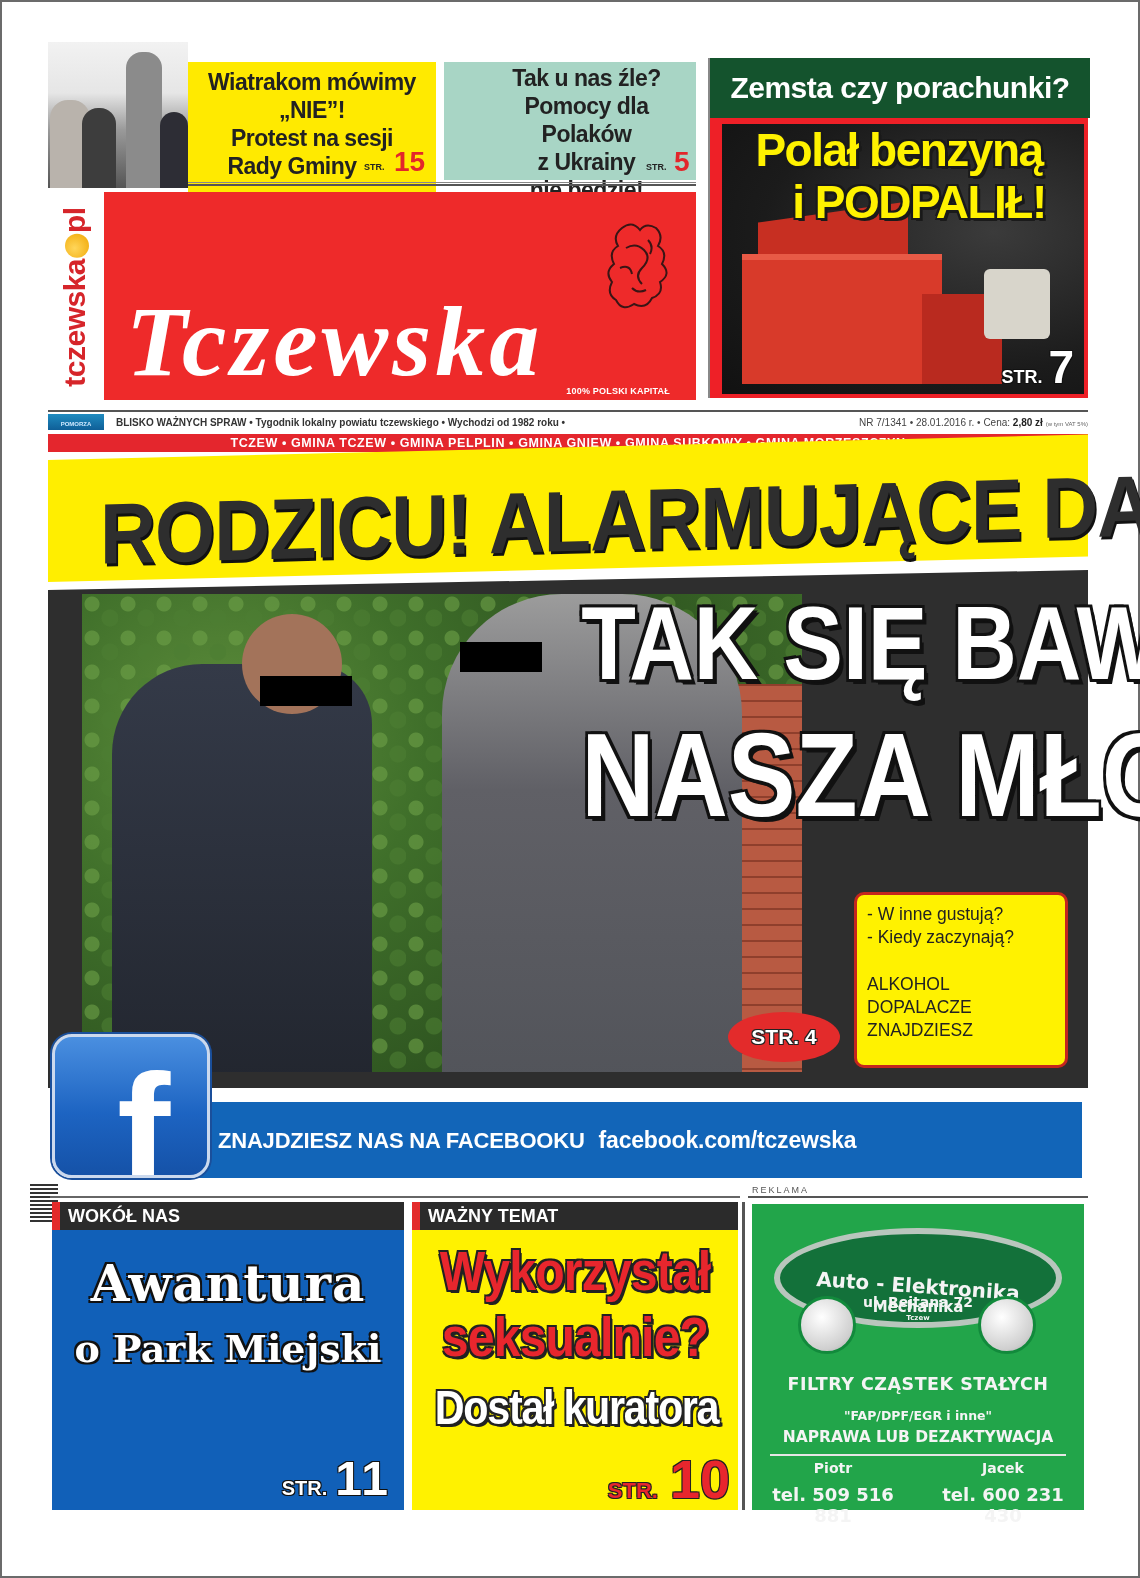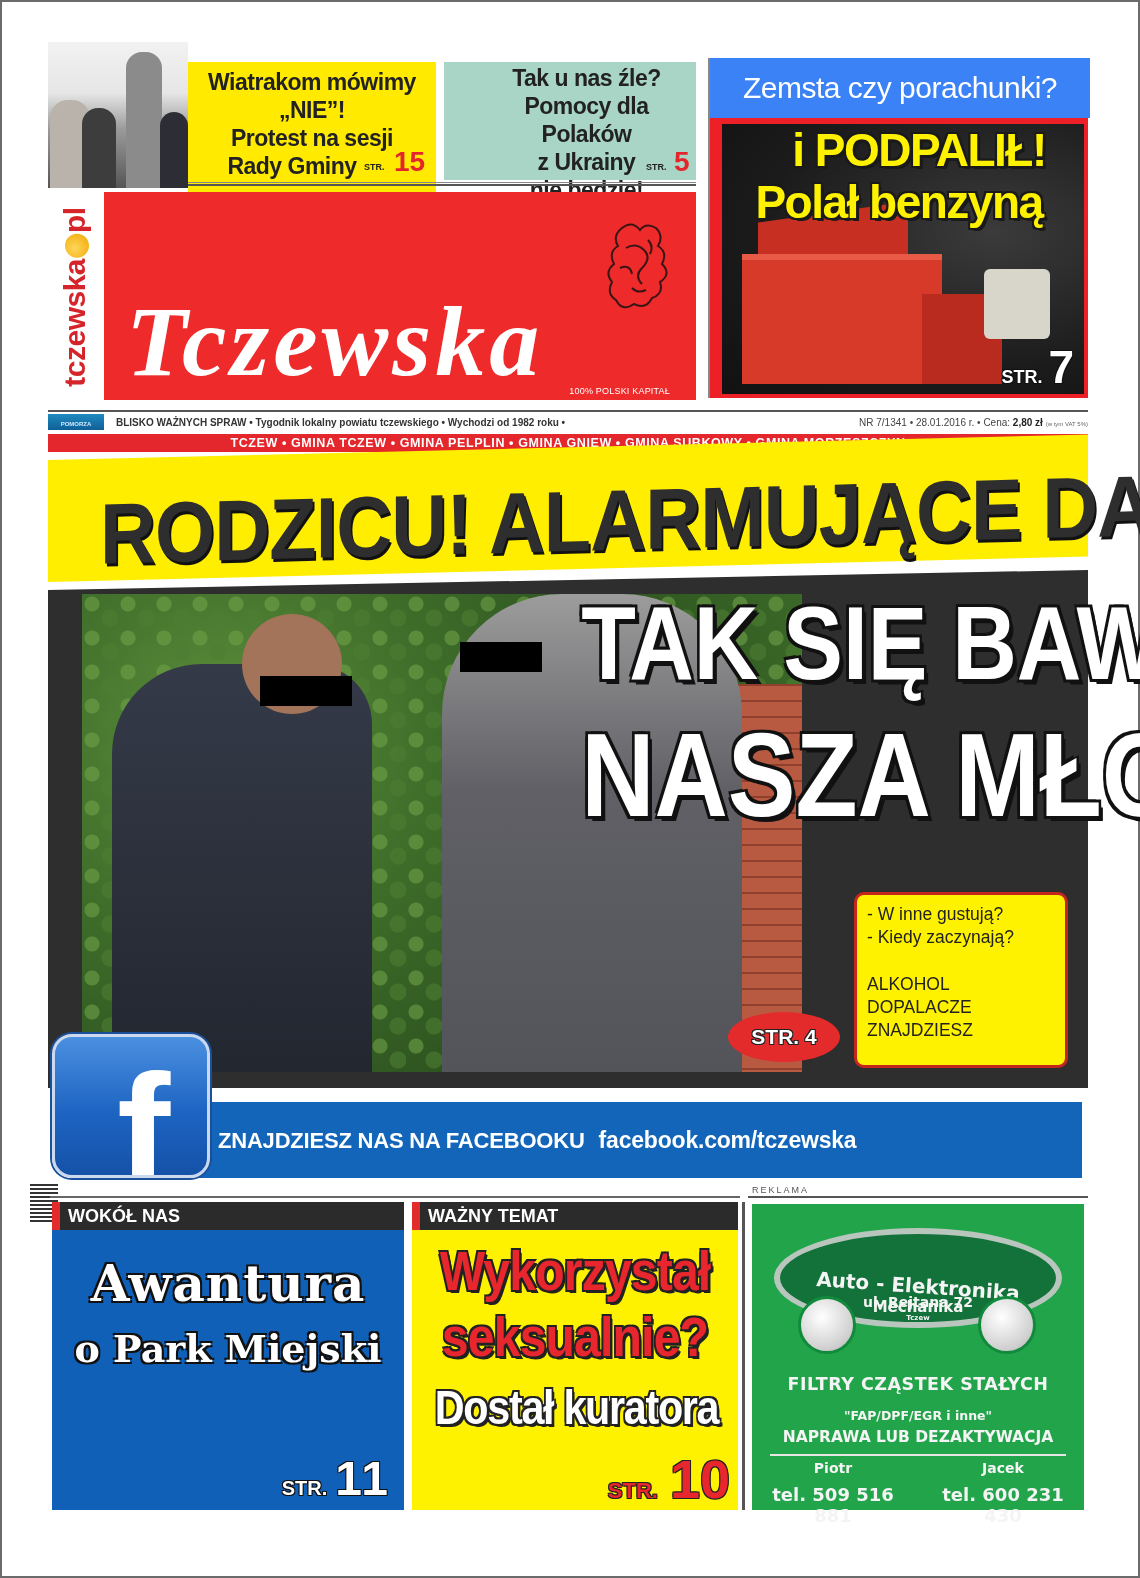--- a/index.html
+++ b/index.html
@@ -19,40 +19,40 @@
   .teaser-green { left: 444px; top: 62px; width: 252px; height: 118px; background: #a8d5c5; }
   .teaser-text { position:absolute; left:0; right:0; text-align:center; font-family:"Liberation Sans Narrow","Liberation Sans",sans-serif; font-weight:bold; color:#222; font-size:23px; line-height:28px; letter-spacing:-0.5px; }
   .teaser-yellow .teaser-text { top: 6px; }
   .teaser-green .teaser-text { top: 2px; margin-left: 33px; }
   .str-small { position:absolute; font-weight:bold; font-size:9px; color:#222; }
   .str-num { position:absolute; font-weight:bold; color:#e3262b; font-size:28px; line-height:28px; }
   .teaser-underline { left: 188px; top: 182px; width: 508px; height: 4px; border-top: 1px solid #888; border-bottom: 2px solid #555; }
 
   
   .fire-box { left: 708px; top: 58px; width: 380px; height: 340px; background: #ee2027; border-left: 2px solid #888; }
-  .fire-kicker { position:absolute; left:0; top:0; width:380px; height:60px; background:#3b82f6; color:#fff; font-weight:normal; font-size:30px; line-height:60px; text-align:center; letter-spacing:-0.5px; }
+  .fire-kicker { position:absolute; left:0; top:0; width:380px; height:60px; background:#14532d; color:#fff; font-weight:bold; font-size:30px; line-height:60px; text-align:center; letter-spacing:-0.5px; }
   .fire-photo { position:absolute; left:12px; top:66px; width:362px; height:270px; background: radial-gradient(ellipse at 75% 40%, #3b3b3b 0%, #1b1b1b 60%, #111 100%); overflow:hidden; }
   .truck-body { position:absolute; left:20px; top:130px; width:200px; height:130px; background:#d83a2a; border-top:6px solid #e85a46; }
   .truck-ladder { position:absolute; left:36px; top:88px; width:150px; height:60px; background:#c72f22; transform:skewY(-8deg); }
   .truck-cab { position:absolute; left:200px; top:170px; width:80px; height:90px; background:#b92a1f; }
   .van { position:absolute; left:262px; top:145px; width:66px; height:70px; background:#d8d5cb; border-radius:6px; }
   .fire-headline { position:absolute; left:0; right:0; top:66px; text-align:center; color:#fff200; font-weight:bold; font-size:46px; line-height:52px; letter-spacing:-1.5px; text-shadow: -2px -2px 0 #1a1a1a, 2px -2px 0 #1a1a1a, -2px 2px 0 #1a1a1a, 2px 2px 0 #1a1a1a, 3px 3px 0 #1a1a1a; font-family:"Liberation Sans Narrow","Liberation Sans",sans-serif; }
   .fire-str { position:absolute; right:14px; bottom:8px; color:#fff; font-weight:bold; text-shadow: -1px -1px 0 #111, 1px -1px 0 #111, -1px 1px 0 #111, 1px 1px 0 #111; }
   .fire-str .s { font-size:18px; }
   .fire-str .n { font-size:46px; line-height:46px; margin-left:6px; }
 
   
   .side-url { left: 58px; top: 192px; width: 34px; height: 210px; }
   .side-url-text { position:absolute; left:50%; top:50%; transform: translate(-50%,-50%) rotate(-90deg); white-space:nowrap; font-weight:bold; font-size:30px; color:#d6252a; letter-spacing:-0.5px; }
   .side-url-dot { display:inline-block; width:24px; height:24px; border-radius:50%; background: radial-gradient(circle at 40% 40%, #ffd65a, #f0a500); vertical-align:middle; margin:0 1px; }
   .masthead { left: 104px; top: 192px; width: 592px; height: 208px; background: #ee2a2a; }
   .mast-gazeta { position:absolute; left:18px; top:10px; font-weight:bold; font-size:118px; line-height:110px; color:#2c2c2c; letter-spacing:-4px; font-family:"Liberation Sans", sans-serif; }
   .mast-tczewska { position:absolute; left:22px; top:100px; font-family:"Liberation Serif","DejaVu Serif",serif; font-style:italic; font-weight:bold; font-size:100px; line-height:100px; color:#ffffff; letter-spacing:4px; }
   .mast-crest { position:absolute; left:498px; top:26px; width:74px; height:100px; }
-  .mast-capital { position:absolute; right:26px; bottom:4px; color:#fff; font-weight:normal; font-size:9px; letter-spacing:0.2px; }
+  .mast-capital { position:absolute; right:26px; bottom:4px; color:#fff; font-weight:bold; font-size:9px; letter-spacing:0.2px; }
 
   
   .info-bar { left: 48px; top: 410px; width: 1040px; height: 22px; border-top: 2px solid #555; display:flex; align-items:center; }
   .pomorza-badge { width: 56px; height: 16px; background: linear-gradient(180deg,#1f8bc0,#0f5f98); color:#cfe8ff; font-size:6px; font-weight:bold; text-align:center; line-height:20px; margin-right:12px; }
   .info-left { font-size:10px; font-weight:bold; color:#333; white-space:nowrap; }
   .info-right { margin-left:auto; font-size:10px; color:#444; white-space:nowrap; }
   .info-right b { font-weight:bold; color:#222; }
   .info-right small { font-size:6px; color:#666; }
   .region-bar { left: 48px; top: 434px; width: 1040px; height: 18px; background:#e4262d; color:#fff; font-weight:bold; font-size:12.5px; line-height:18px; text-align:center; letter-spacing:0.6px; white-space:nowrap; }
 
@@ -164,22 +164,22 @@
 
 <div class="abs fire-box">
   <div class="fire-kicker">Zemsta czy porachunki?</div>
   <div class="fire-photo">
     <div class="truck-ladder"></div>
     <div class="truck-body"></div>
     <div class="truck-cab"></div>
     <div class="van"></div>
   </div>
   <div class="fire-headline">
+    <div>Polał benzyną</div>
     <div style="margin-left:40px">i PODPALIŁ!</div>
-    <div>Polał benzyną</div>
   </div>
   <div class="fire-str">
     <span class="s">STR.</span><span class="n">7</span>
   </div>
 </div>
 
 <div class="abs side-url">
   <div class="side-url-text">
     <span>tczewska</span><span class="side-url-dot"></span><span>pl</span>
   </div>

